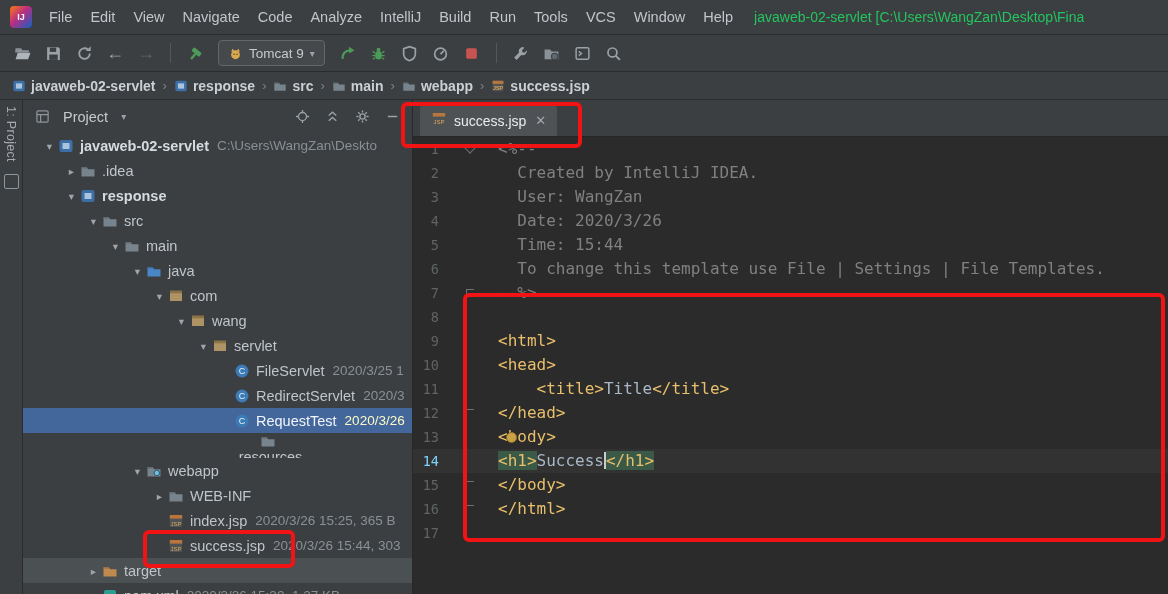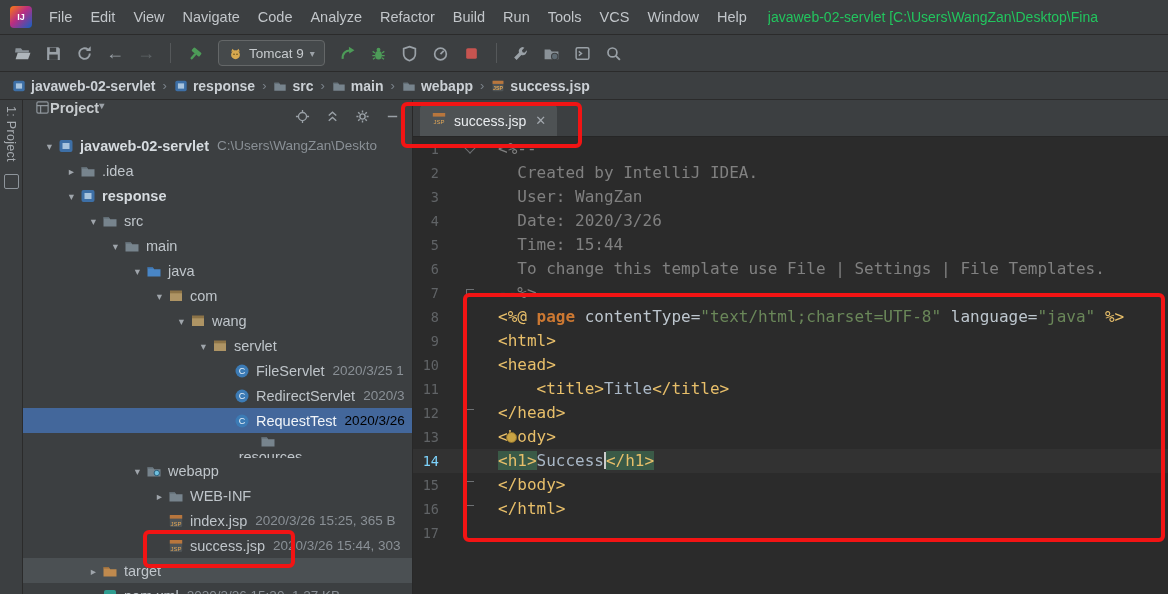--- a/index.html
+++ b/index.html
@@ -34,37 +34,37 @@
   .crumb-sep{color:#7A828A;font-weight:normal;font-size:13px;}
 
   
   .main{position:absolute;top:100px;bottom:0;left:0;right:0;display:flex;}
 
   .tool-strip{width:22px;background:#3C3F41;border-right:1px solid #2B2B2B;display:flex;flex-direction:column;align-items:center;padding-top:3px;flex:none;}
   .strip-label{writing-mode:vertical-rl;font-size:12.5px;color:#A6ABB0;padding:3px 0;letter-spacing:.3px;white-space:nowrap;}
   .strip-icon{margin-top:9px;width:13px;height:13px;border:1.4px solid #8E959B;border-radius:2px;}
 
   .project-panel{width:389px;background:#3C3F41;border-right:1px solid #282828;display:flex;flex-direction:column;overflow:hidden;flex:none;}
-  .panel-header{height:33px;display:flex;padding:0 12px;gap:0;flex:none;font-weight:bold;}
+  .panel-header{height:33px;display:flex;align-items:center;padding:0 12px;gap:13px;flex:none;}
   .panel-header svg{width:15px;height:15px;}
   .panel-title{font-size:14.5px;color:#C6CACD;}
   .panel-caret{color:#9AA0A6;font-size:10px;}
   .panel-actions{margin-left:auto;display:flex;gap:15px;align-items:center;}
 
   .tree{flex:1;overflow:hidden;font-size:14.5px;}
   .trow{height:25px;display:flex;align-items:center;white-space:nowrap;overflow:hidden;}
   .trow .arrow{width:17px;flex:none;color:#9FA5AB;font-size:10.5px;text-align:center;}
   .ticon{width:16px;height:16px;flex:none;margin-right:6px;display:inline-flex;}
   .ticon svg{width:16px;height:16px;}
   .tlabel{color:#BFC5CA;}
   .tlabel.b{font-weight:bold;color:#D6DBDF;}
   .tmeta{color:#8A9096;margin-left:8px;font-size:13.5px;}
   .trow.sel{background:#43679B;}
   .trow.sel .tlabel{color:#F1F5F9;}
-  .trow.sel .tmeta{color:#000000;}
+  .trow.sel .tmeta{color:#fef9c3;}
   .trow.hov{background:#4B5053;}
 
   
   .editor{flex:1;display:flex;flex-direction:column;background:#2B2B2B;min-width:0;}
   .tabbar{height:36px;background:#3C3F41;border-bottom:1px solid #262626;display:flex;align-items:flex-end;padding-left:7px;flex:none;}
   .tab{height:31px;background:#4E5254;display:flex;align-items:center;gap:7px;padding:0 11px;border-radius:4px 4px 0 0;}
   .tab .ticon{margin-right:0;}
   .tab-label{color:#E9ECEF;font-size:14px;}
   .tab-close{color:#A2A8AE;font-size:13px;margin-left:2px;}
 
@@ -100,21 +100,21 @@
 
   <div class="menubar">
     <div class="logo">IJ</div>
     <div style="display:flex;align-items:center;">
         <span class="menu-item">File</span>
         <span class="menu-item">Edit</span>
         <span class="menu-item">View</span>
         <span class="menu-item">Navigate</span>
         <span class="menu-item">Code</span>
         <span class="menu-item">Analyze</span>
-        <span class="menu-item">Refactor</span>
+        <span class="menu-item">IntelliJ</span>
         <span class="menu-item">Build</span>
         <span class="menu-item">Run</span>
         <span class="menu-item">Tools</span>
         <span class="menu-item">VCS</span>
         <span class="menu-item">Window</span>
         <span class="menu-item">Help</span>
       </div>
     <div class="win-title">javaweb-02-servlet [C:\Users\WangZan\Desktop\Fina</div>
   </div>
 
@@ -578,21 +578,20 @@
           <div class="cline">
             <span class="lnum">7</span>
             <span class="lfold">
               <span class="fold-end"></span>
             </span>
             <span class="ltext"><span class="tk cm">--%&gt;</span></span>
           </div>
           <div class="cline">
             <span class="lnum">8</span>
             <span class="lfold"></span>
-            <span class="ltext"><span class="tk tag">&lt;%@ </span><span class="tk kw">page</span><span class="tk at"> contentType=</span><span class="tk st">"text/html;charset=UTF-8"</span><span class="tk at"> language=</span><span class="tk st">"java"</span><span class="tk tag"> %&gt;</span></span>
           </div>
           <div class="cline">
             <span class="lnum">9</span>
             <span class="lfold"></span>
             <span class="ltext"><span class="tk tag">&lt;html&gt;</span></span>
           </div>
           <div class="cline">
             <span class="lnum">10</span>
             <span class="lfold"></span>
             <span class="ltext"><span class="tk tag">&lt;head&gt;</span></span>

